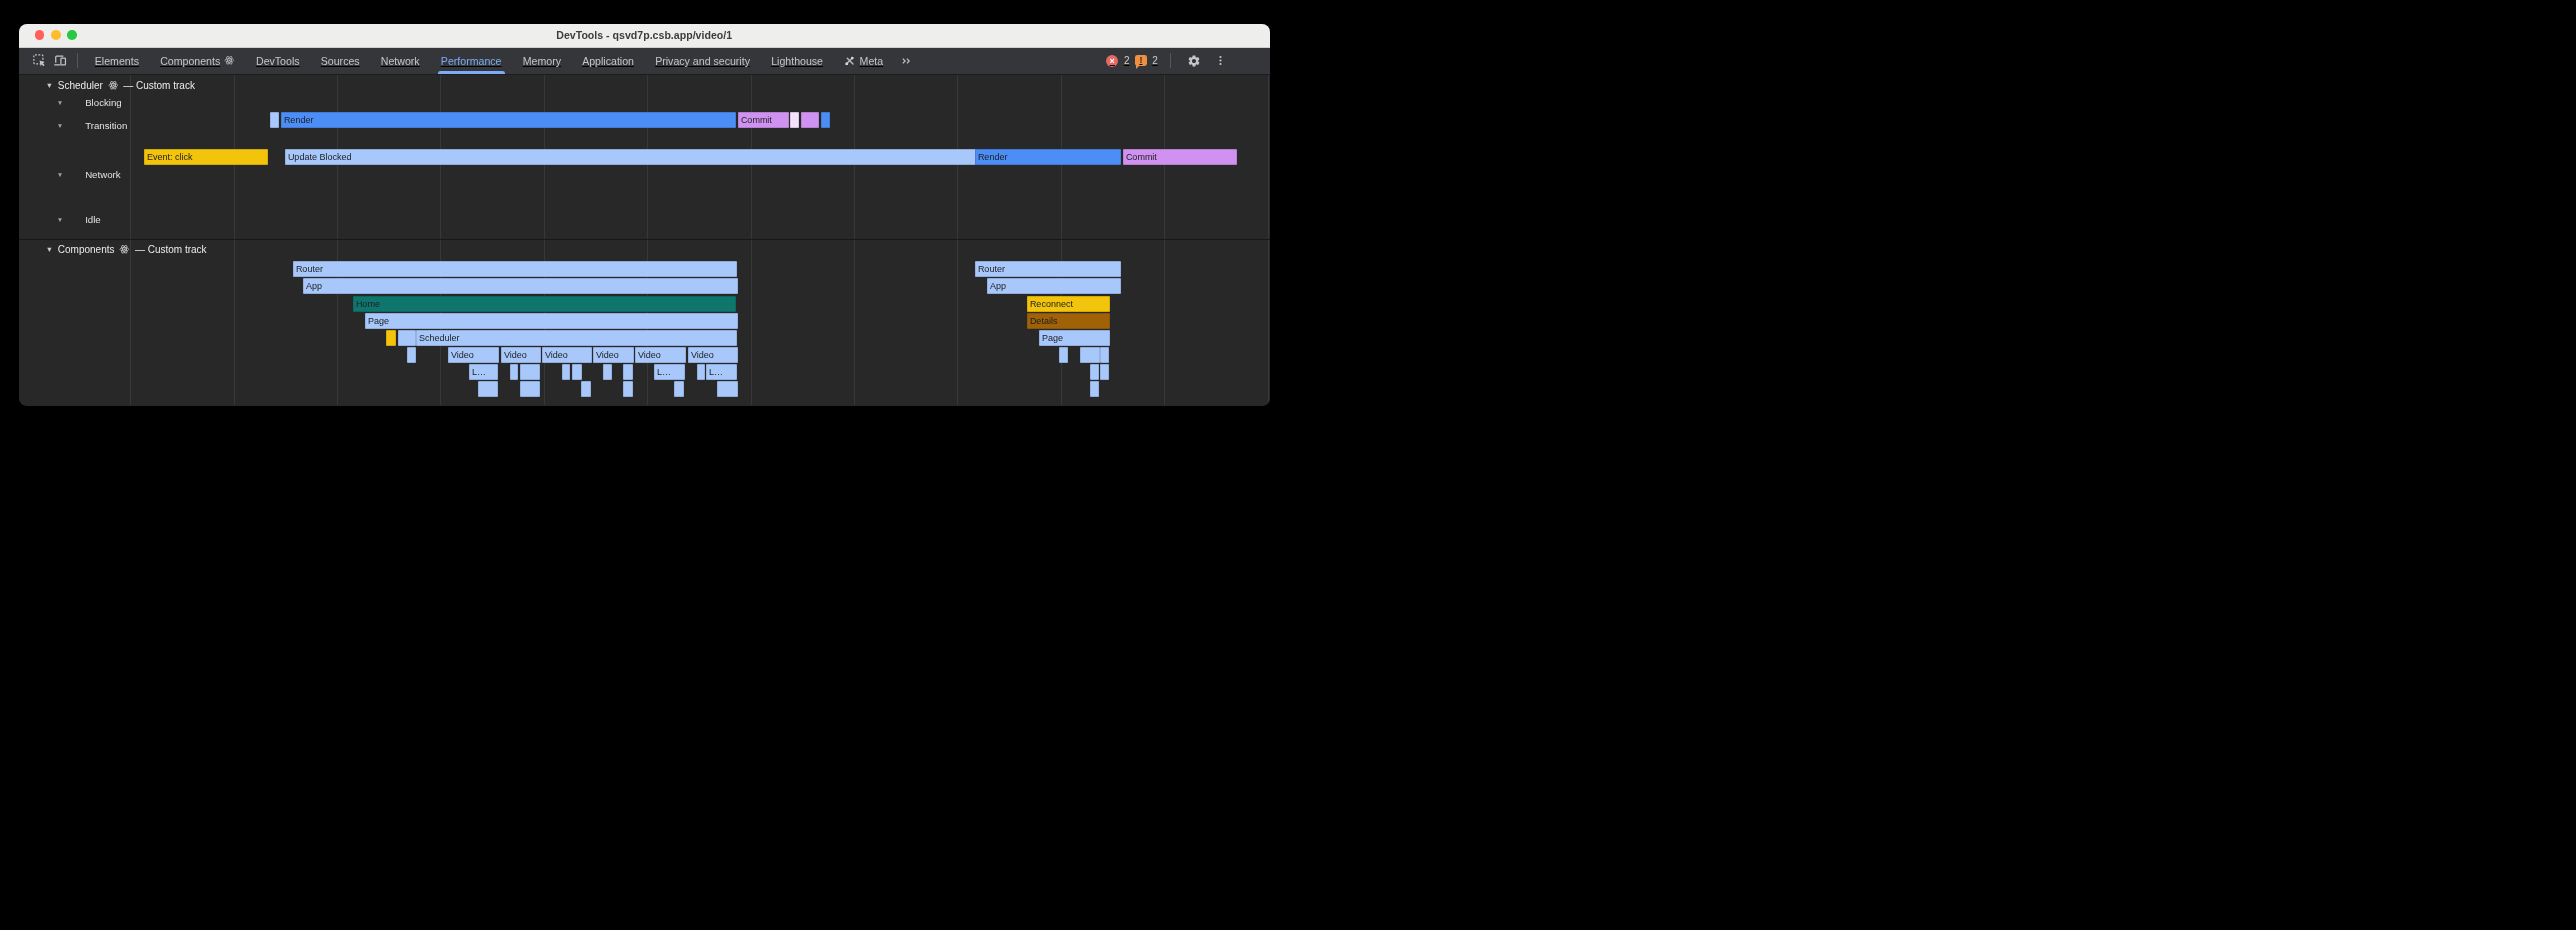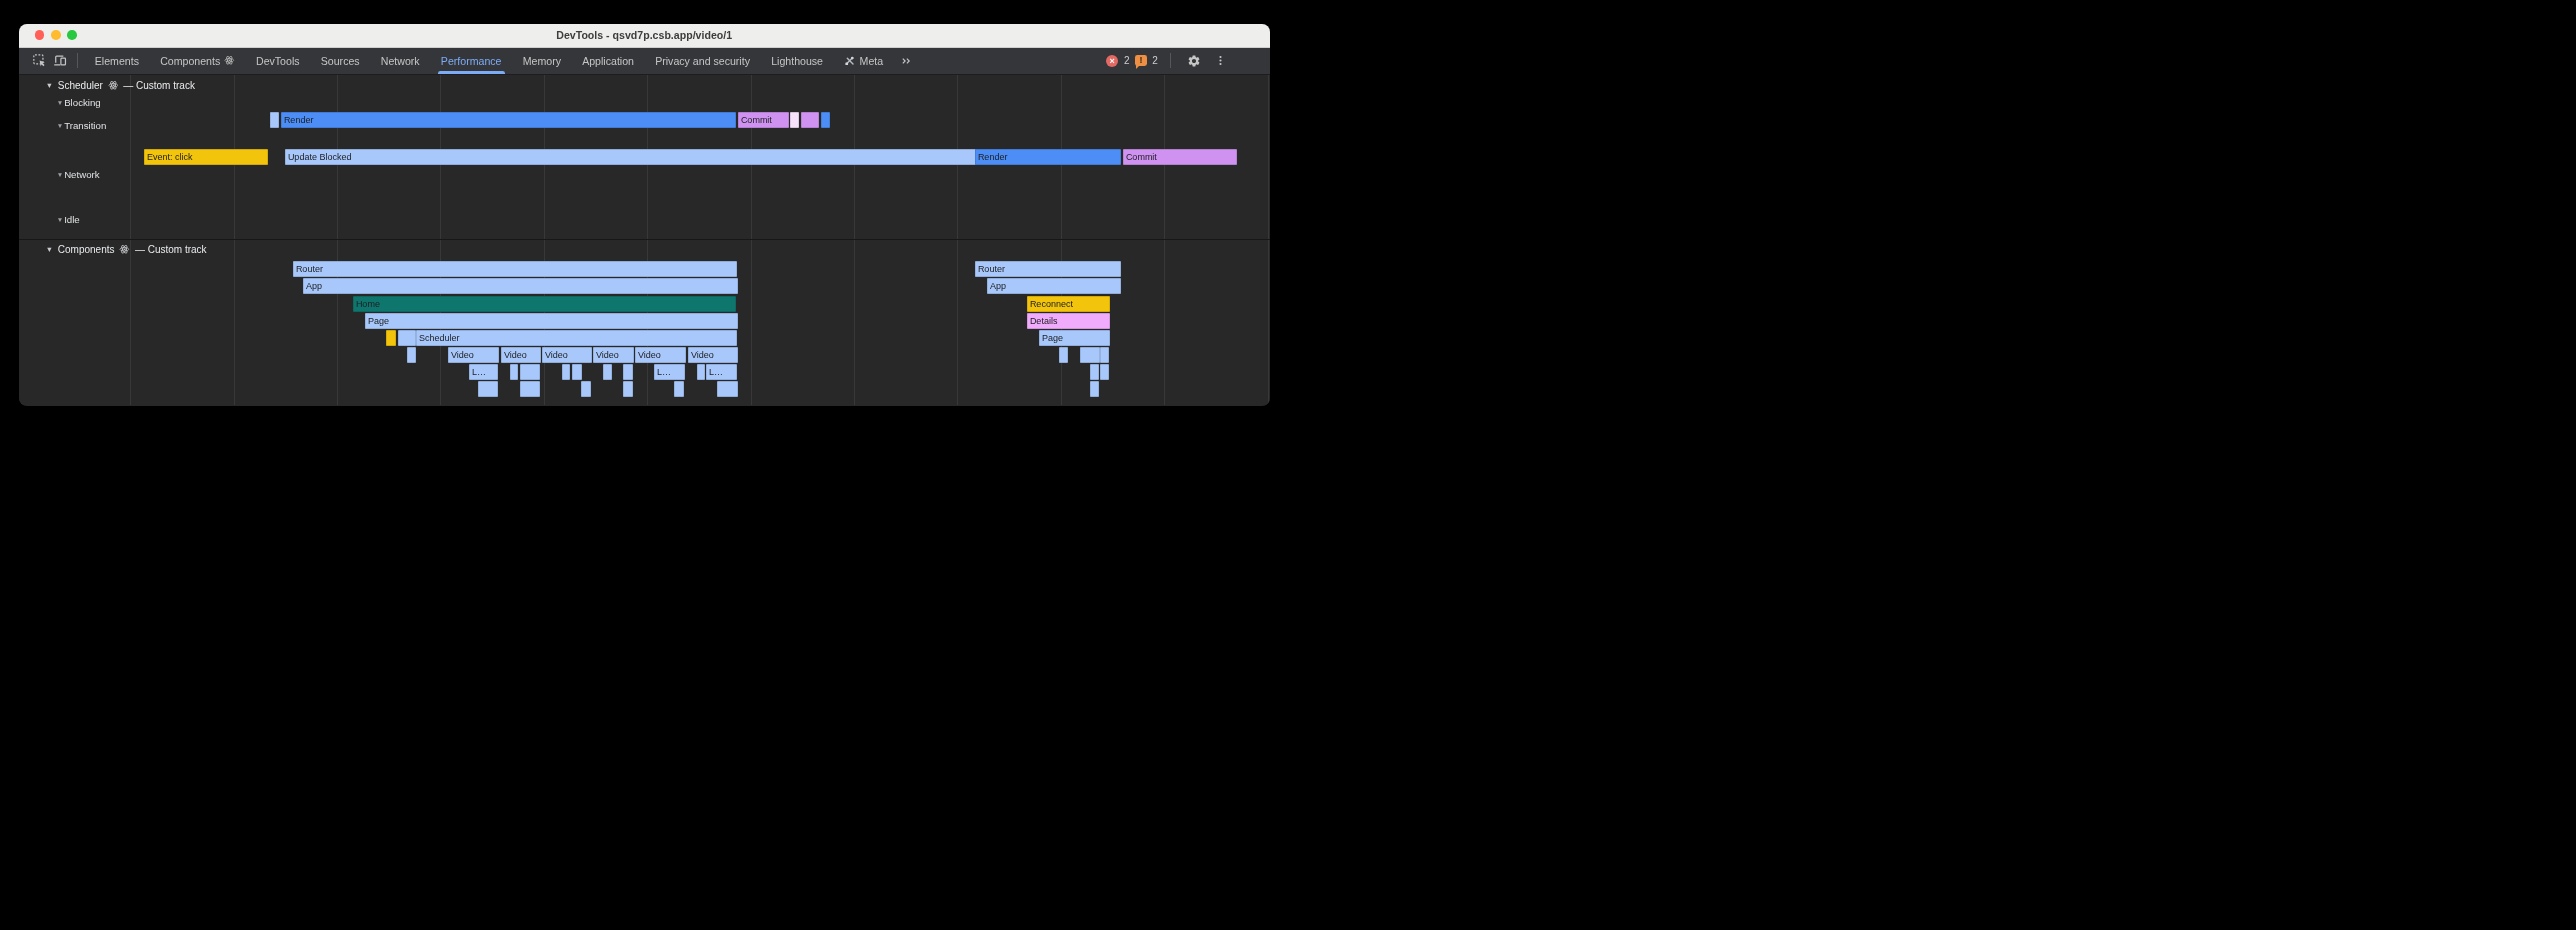--- a/index.html
+++ b/index.html
@@ -14,21 +14,21 @@
   
   .titlebar { position:relative; height:24px; background:#eeeeec; border-bottom:0.8px solid #cfcfcd;
               display:flex; align-items:center; }
   .traffic { position:absolute; left:16px; top:0; height:100%; display:flex; align-items:center; gap:6.5px; }
   .tl { width:9.7px; height:9.7px; border-radius:50%; cursor:pointer; }
   .tl.red { background:#ff5f57; } .tl.yellow { background:#febc2e; } .tl.green { background:#28c840; }
   .win-title { width:100%; text-align:center; font-size:10.6px; font-weight:700; color:#3d3d3d; }
 
   
   .tabbar { display:flex; align-items:center; height:27px; background:#35363a; border-bottom:0.8px solid #1d1d1f;
-            padding-left:9.7px; position:relative; }
+            padding-left:9.7px; position:relative;text-decoration:underline; }
   .tool-btn { background:none; border:none; width:21px; height:21px; display:flex; align-items:center;
               justify-content:center; cursor:pointer; }
   .vdivider { width:0.8px; height:14.6px; background:#55575c; margin:0 6.5px; }
   .tab-strip { display:flex; align-items:stretch; height:100%; }
   .tab { display:flex; align-items:center; gap:4px; padding:0 10.6px; font-size:10.6px; color:#c4c7c5;
          position:relative; cursor:pointer; white-space:nowrap; }
   .tab.active { color:#7cacf8; }
   .tab.active::after { content:""; position:absolute; left:7.3px; right:7.3px; bottom:0; height:2.4px;
                        border-radius:2.4px 2.4px 0 0; background:#7cacf8; }
   .overflow-btn { background:none; border:none; cursor:pointer; display:flex; align-items:center;
@@ -40,21 +40,21 @@
                 font-weight:800; display:flex; align-items:center; justify-content:center; position:relative; cursor:pointer; }
   .warn-badge::after { content:""; position:absolute; left:0.8px; bottom:-3.2px; border:2.4px solid transparent;
                        border-top-color:#ee8f44; border-left-color:#ee8f44; }
   .badge-count { font-size:10px; color:#cdcfd2; }
 
   
   .content { position:relative; height:330px; background:#282828; overflow:hidden; }
   .gridline { position:absolute; top:0; bottom:0; width:0.8px; background:#383838; z-index:1; }
   .track-header { position:absolute; left:27px; display:flex; align-items:center; gap:4.9px;
                   color:#e9ebee; font-size:10px; z-index:2; cursor:pointer; height:13px; }
-  .lane-label { position:absolute; left:38px; display:flex; align-items:center; gap:1px;
+  .lane-label { position:absolute; left:38px; display:flex; align-items:center; gap:22px;
                 color:#e0e2e5; font-size:9.7px; z-index:2; cursor:pointer; height:13px; }
   .tri { color:#9aa0a6; font-size:6.5px; }
   .track-header .tri { color:#c8cacd; font-size:7.3px; }
   .track-sep { position:absolute; left:0; right:0; top:164px; height:0.8px; background:#171717; z-index:2; }
   .bar { position:absolute; height:16px; border-radius:0.8px; font-size:9px; line-height:16px;
          padding-left:3.2px; color:#1c1e21; white-space:nowrap; overflow:hidden; z-index:3;
          box-shadow:inset 0 0 0 0.4px rgba(0,0,0,.28); cursor:pointer; }
 </style>
 </head>
 <body>
@@ -261,21 +261,21 @@
           <div class="bar" style="left: 687px; top: 289px; width: 31px; background: rgb(168, 199, 250);">L…</div>
           <div class="bar" style="left: 459px; top: 306px; width: 20px; background: rgb(168, 199, 250);"></div>
           <div class="bar" style="left: 501px; top: 306px; width: 20px; background: rgb(168, 199, 250);"></div>
           <div class="bar" style="left: 562px; top: 306px; width: 10.6px; background: rgb(168, 199, 250);"></div>
           <div class="bar" style="left: 604px; top: 306px; width: 10px; background: rgb(168, 199, 250);"></div>
           <div class="bar" style="left: 655px; top: 306px; width: 10.6px; background: rgb(168, 199, 250);"></div>
           <div class="bar" style="left: 698px; top: 306px; width: 21px; background: rgb(168, 199, 250);"></div>
           <div class="bar" style="left: 956px; top: 186px; width: 146px; background: rgb(168, 199, 250);">Router</div>
           <div class="bar" style="left: 968px; top: 203px; width: 134px; background: rgb(168, 199, 250);">App</div>
           <div class="bar" style="left: 1008px; top: 221px; width: 83px; background: rgb(242, 196, 11);">Reconnect</div>
-          <div class="bar" style="left: 1008px; top: 238px; width: 83px; background: #f0abfc;">Details</div>
+          <div class="bar" style="left: 1008px; top: 238px; width: 83px; background: #a16207;">Details</div>
           <div class="bar" style="left: 1020px; top: 255px; width: 71px; background: rgb(168, 199, 250);">Page</div>
           <div class="bar" style="left: 1040px; top: 272px; width: 9.7px; background: rgb(168, 199, 250);"></div>
           <div class="bar" style="left: 1061px; top: 272px; width: 20px; background: rgb(168, 199, 250);"></div>
           <div class="bar" style="left: 1081px; top: 272px; width: 9.3px; background: rgb(168, 199, 250);"></div>
           <div class="bar" style="left: 1071px; top: 289px; width: 9.3px; background: rgb(168, 199, 250);"></div>
           <div class="bar" style="left: 1081px; top: 289px; width: 9.7px; background: rgb(168, 199, 250);"></div>
           <div class="bar" style="left: 1071px; top: 306px; width: 9.7px; background: rgb(168, 199, 250);"></div>
         </div>
     </div>
 

